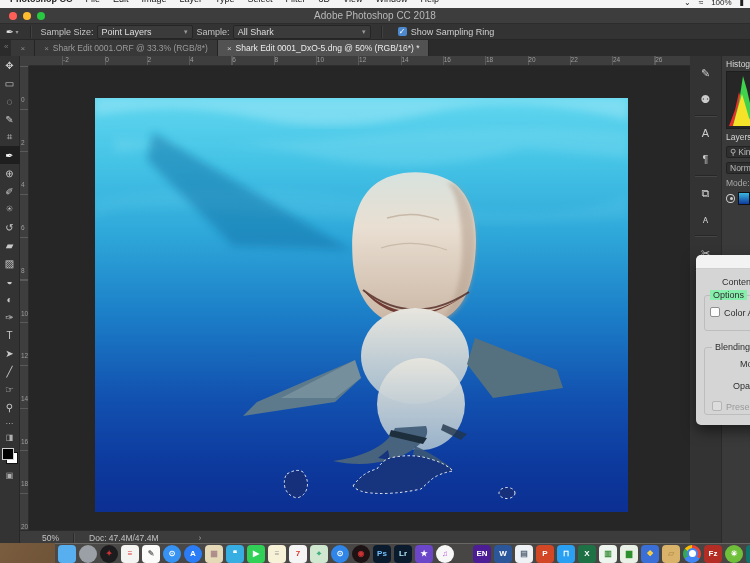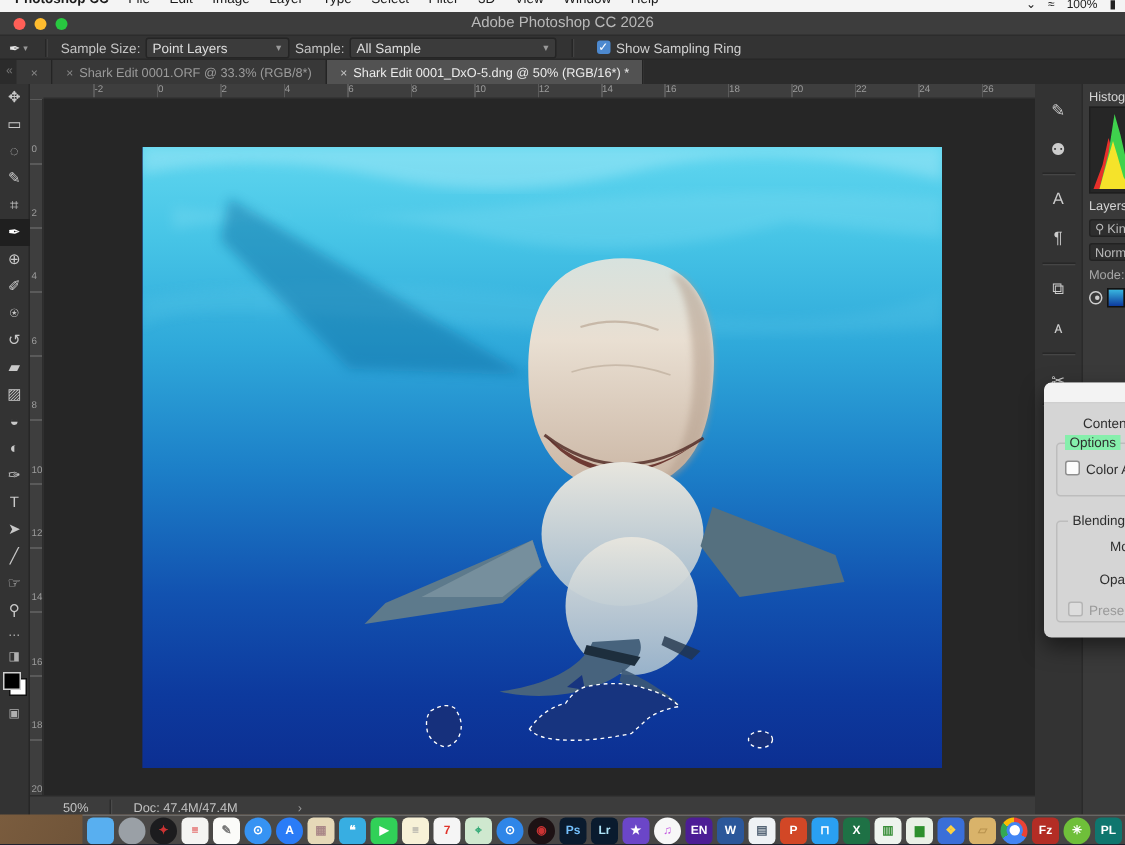--- a/index.html
+++ b/index.html
@@ -136,37 +136,37 @@
       <span>▮</span>
     </div>
   </div>
 
   <div class="titlebar">
     <div class="lights">
       <span class="light" style="background:#ff5f57"></span>
       <span class="light" style="background:#febc2e"></span>
       <span class="light" style="background:#28c840"></span>
     </div>
-    <div class="title">Adobe Photoshop CC 2026</div>
+    <div class="title">Adobe Photoshop CC 2018</div>
   </div>
 
   <div class="optionsbar">
     <div class="tool-preset">
       <span>✒</span>
       <span style="font-size:6px;color:#999">▾</span>
     </div>
     <div class="ob-sep"></div>
     <span class="ob-label">Sample Size:</span>
     <div class="ob-select" style="min-width:86px">
       <span>Point Layers</span>
       <span class="carets">▾</span>
     </div>
     <span class="ob-label">Sample:</span>
     <div class="ob-select" style="min-width:128px">
-      <span>All Sample</span>
+      <span>All Shark</span>
       <span class="carets">▾</span>
     </div>
     <div class="ob-sep" style="margin-left:10px"></div>
     <div class="ob-check">
       <span class="checkbox">✓</span>
       <span>Show Sampling Ring</span>
     </div>
   </div>
 
   <div class="tabbar">
@@ -400,21 +400,21 @@
       <span class="app" style="background: rgb(49, 209, 88); color: rgb(255, 255, 255);">▶</span>
       <span class="app" style="background: rgb(247, 241, 215); color: rgb(153, 153, 153);">≡</span>
       <span class="app" style="background: rgb(245, 245, 245); color: rgb(224, 52, 43);">7</span>
       <span class="app" style="background: rgb(207, 232, 207); color: rgb(51, 170, 119);">⌖</span>
       <span class="app circle" style="background: rgb(47, 134, 232); color: rgb(255, 255, 255);">⊙</span>
       <span class="app circle" style="background: rgb(29, 18, 20); color: rgb(204, 51, 51);">◉</span>
       <span class="app" style="background: rgb(10, 27, 46); color: rgb(116, 192, 252);">Ps</span>
       <span class="app" style="background: rgb(10, 27, 46); color: rgb(174, 227, 247);">Lr</span>
       <span class="app" style="background: rgb(107, 70, 200); color: rgb(255, 255, 255);">★</span>
       <span class="app circle" style="background: rgb(247, 247, 247); color: rgb(195, 90, 224);">♫</span>
-      <span class="app" style="background: #4c1d95; color: rgb(255, 255, 255);">EN</span>
+      <span class="app" style="background: #4c1d95; color: rgb(255, 255, 255); margin-left: 16px;">EN</span>
       <span class="app" style="background: rgb(43, 87, 154); color: rgb(255, 255, 255);">W</span>
       <span class="app" style="background: rgb(238, 242, 245); color: rgb(85, 102, 119);">▤</span>
       <span class="app" style="background: rgb(210, 71, 38); color: rgb(255, 255, 255);">P</span>
       <span class="app" style="background: rgb(42, 160, 242); color: rgb(255, 255, 255);">⊓</span>
       <span class="app" style="background: rgb(30, 113, 69); color: rgb(255, 255, 255);">X</span>
       <span class="app" style="background: rgb(238, 244, 238); color: rgb(58, 143, 58);">▥</span>
       <span class="app" style="background: rgb(233, 240, 230); color: rgb(45, 143, 45);">▆</span>
       <span class="app" style="background: rgb(58, 111, 216); color: rgb(255, 210, 63);">❖</span>
       <span class="app" style="background: rgb(217, 179, 106); color: rgb(184, 147, 78);">▱</span>
       <span class="app circle chrome-bg" style="background: rgb(241, 241, 241); color: rgb(66, 133, 244);">

